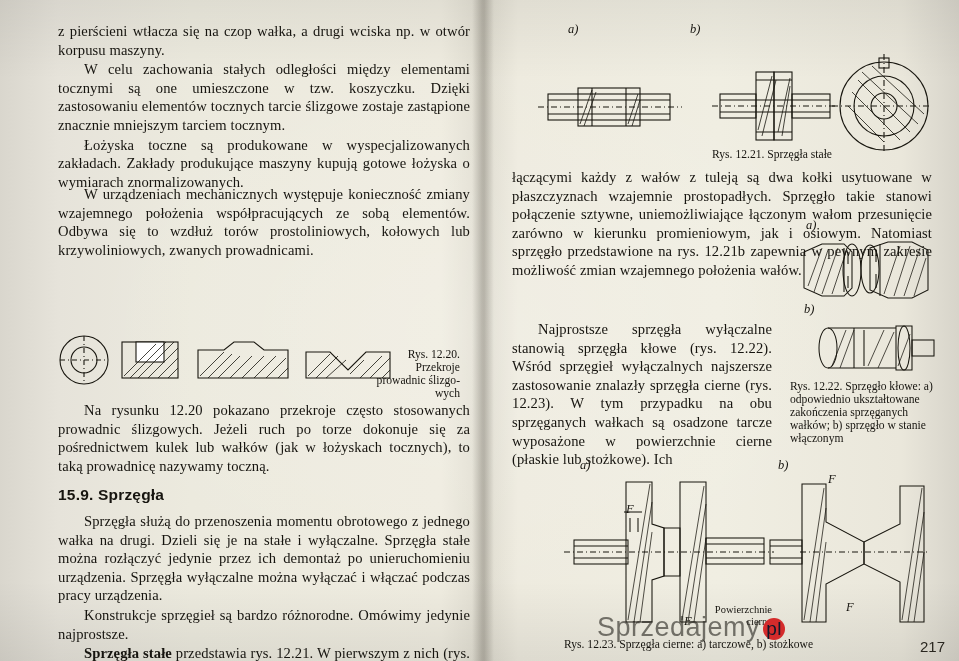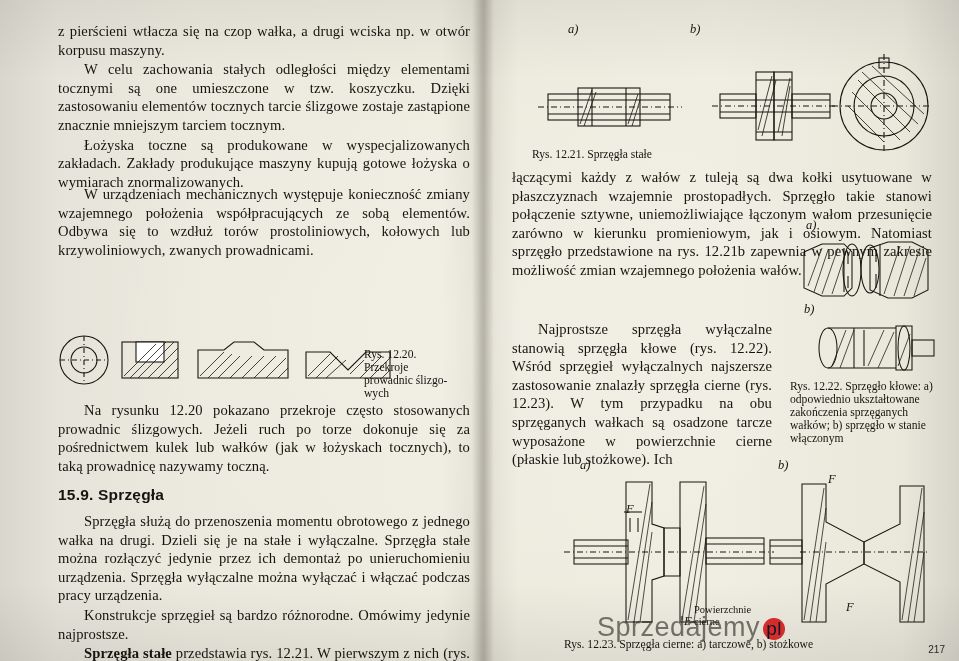--- a/index.html
+++ b/index.html
@@ -51,29 +51,29 @@
     margin:18px 0 8px 0;
     letter-spacing:0.2px;
   }
   .sp{font-weight:bold;}
   .blk{display:block;}
 
   
   .fig{position:absolute;}
   .cap{
     font-size:11.6px;line-height:13px;
-    text-align:left;
+    text-align:right;
     font-family:"Liberation Serif", serif;
   }
   .cap-left{text-align:left;}
   .lbl{font-size:12.5px;font-style:italic;font-family:"Liberation Serif",serif;}
   svg{display:block;}
   .pageno{
     position:absolute;right:14px;bottom:6px;
-    font-size:10px;font-family:"Liberation Sans",sans-serif;
+    font-size:15px;font-family:"Liberation Sans",sans-serif;
     color:#2a2720;
   }
   
   .wm{
     position:absolute;left:597px;top:612px;
     font-family:"Liberation Sans", sans-serif;
     font-size:27px;
     color:rgba(40,38,32,0.62);
     letter-spacing:0.5px;
     white-space:nowrap;

